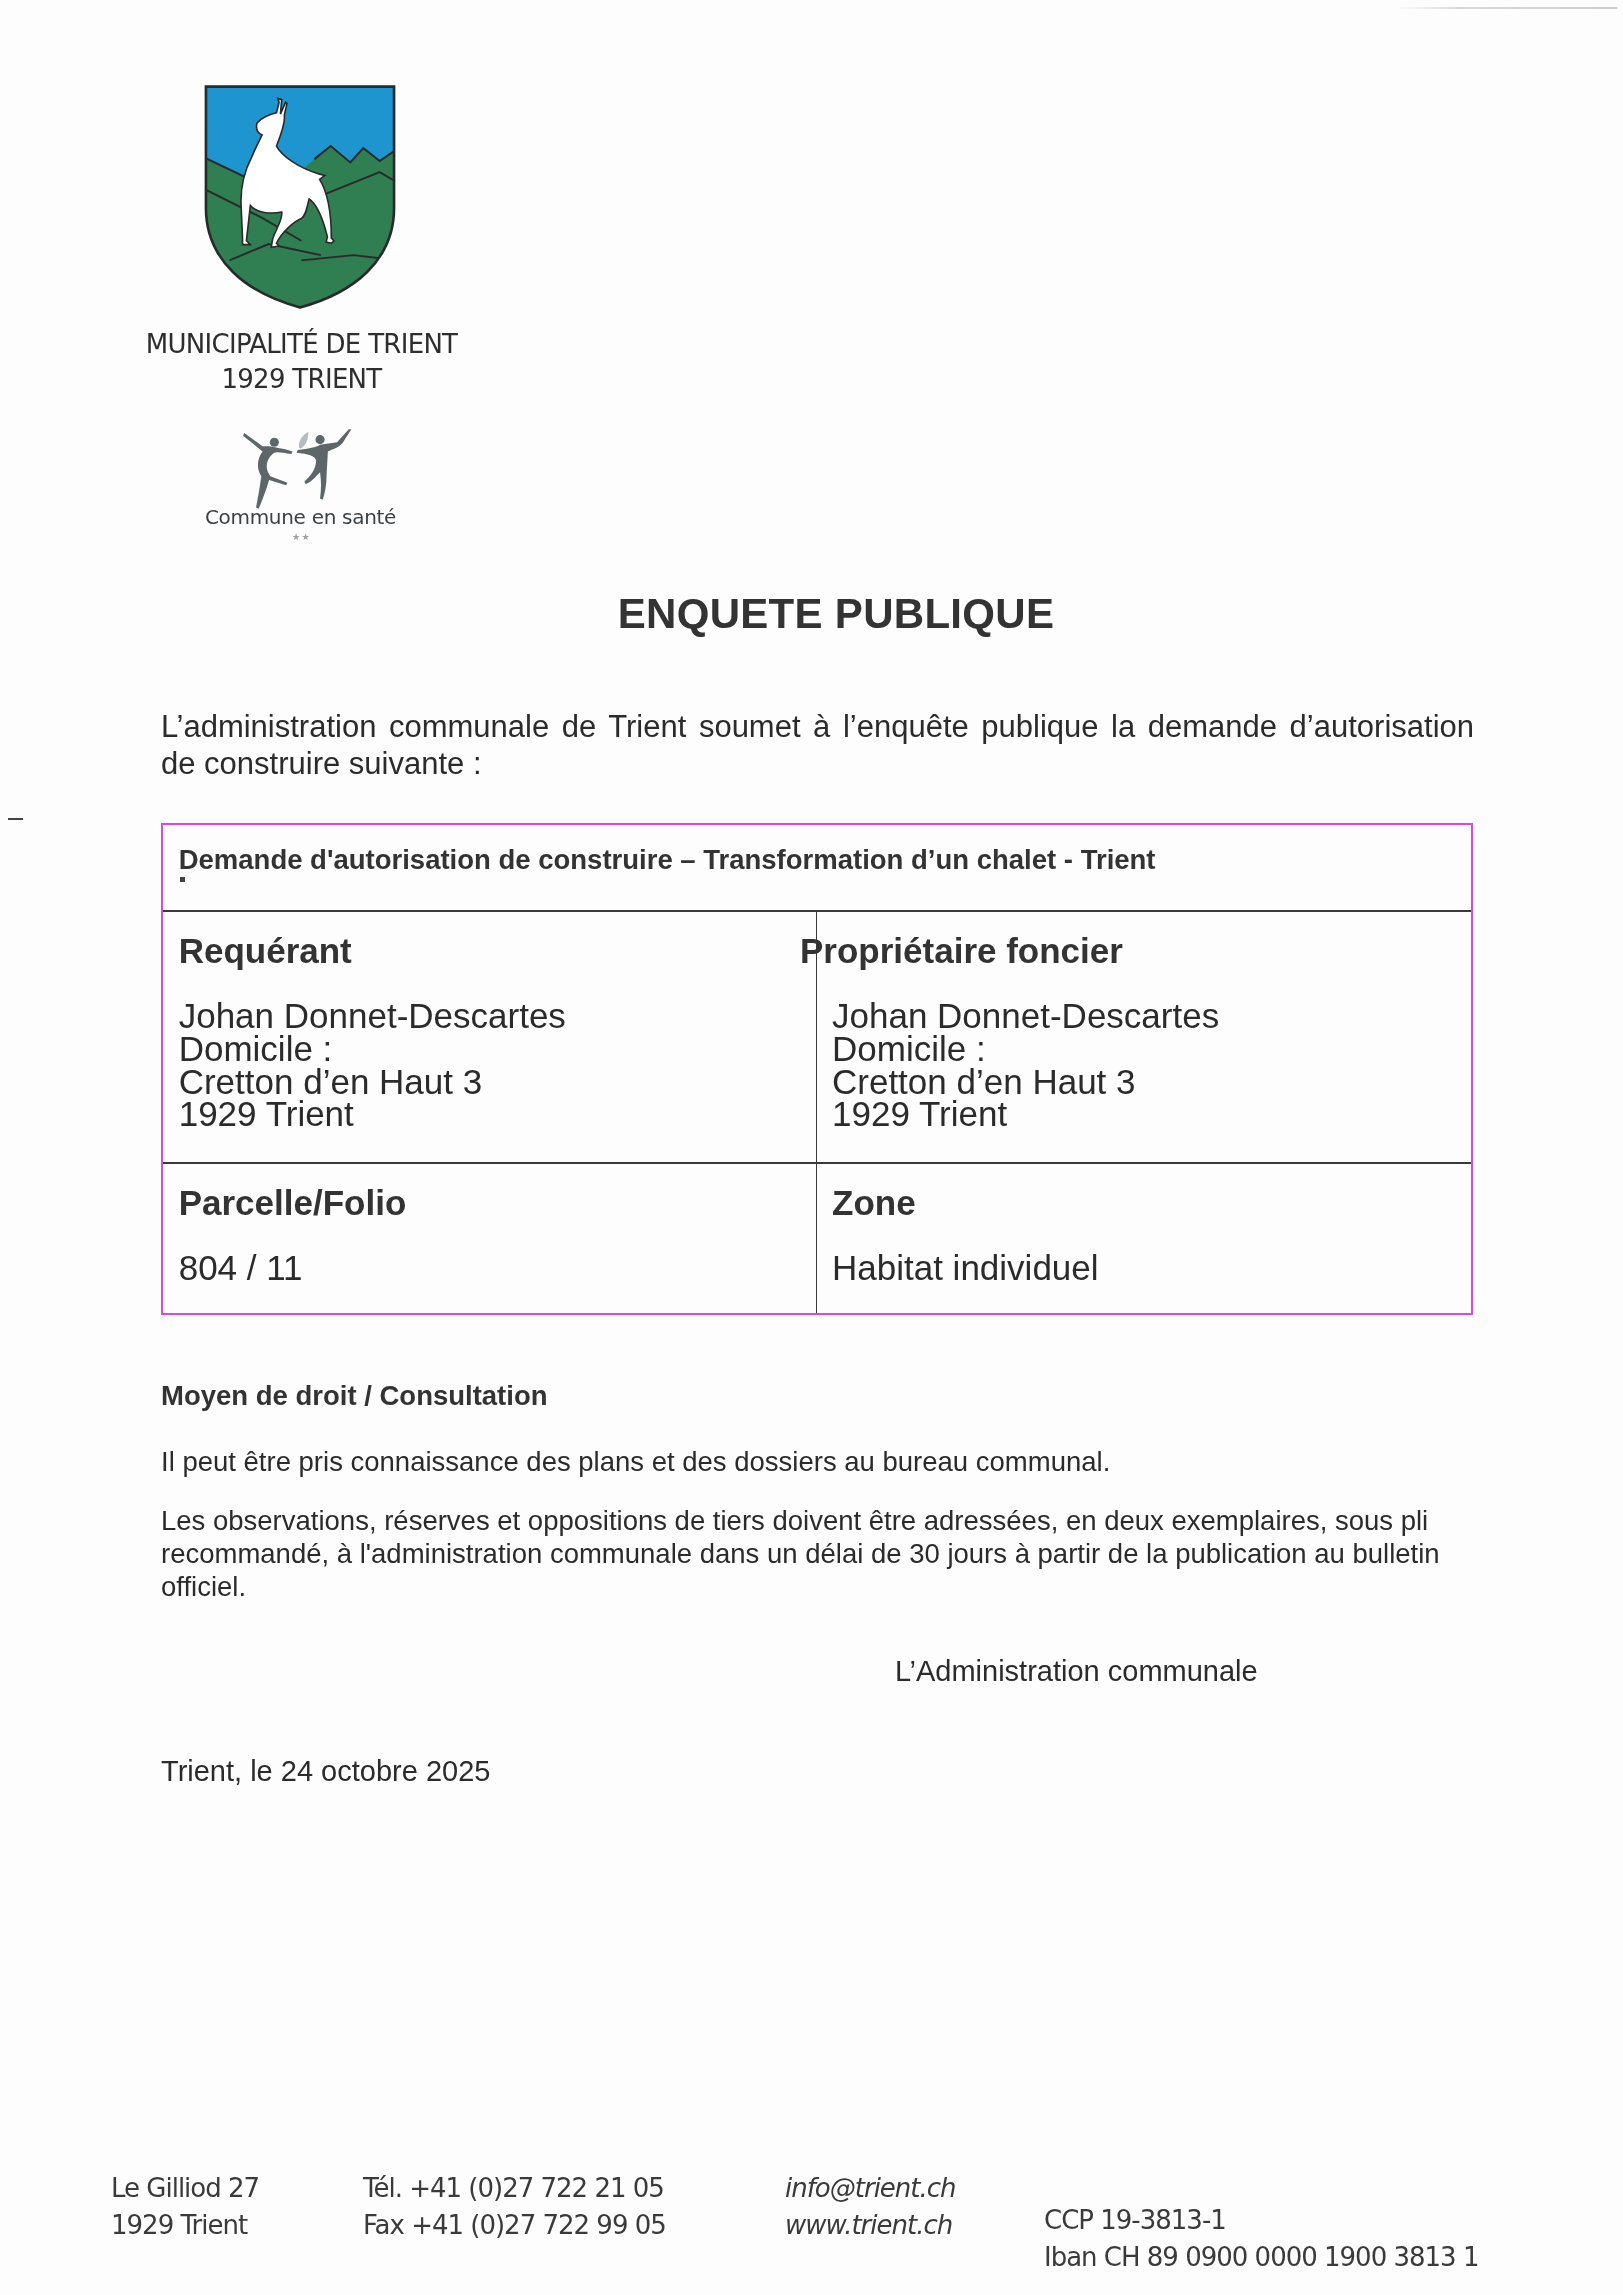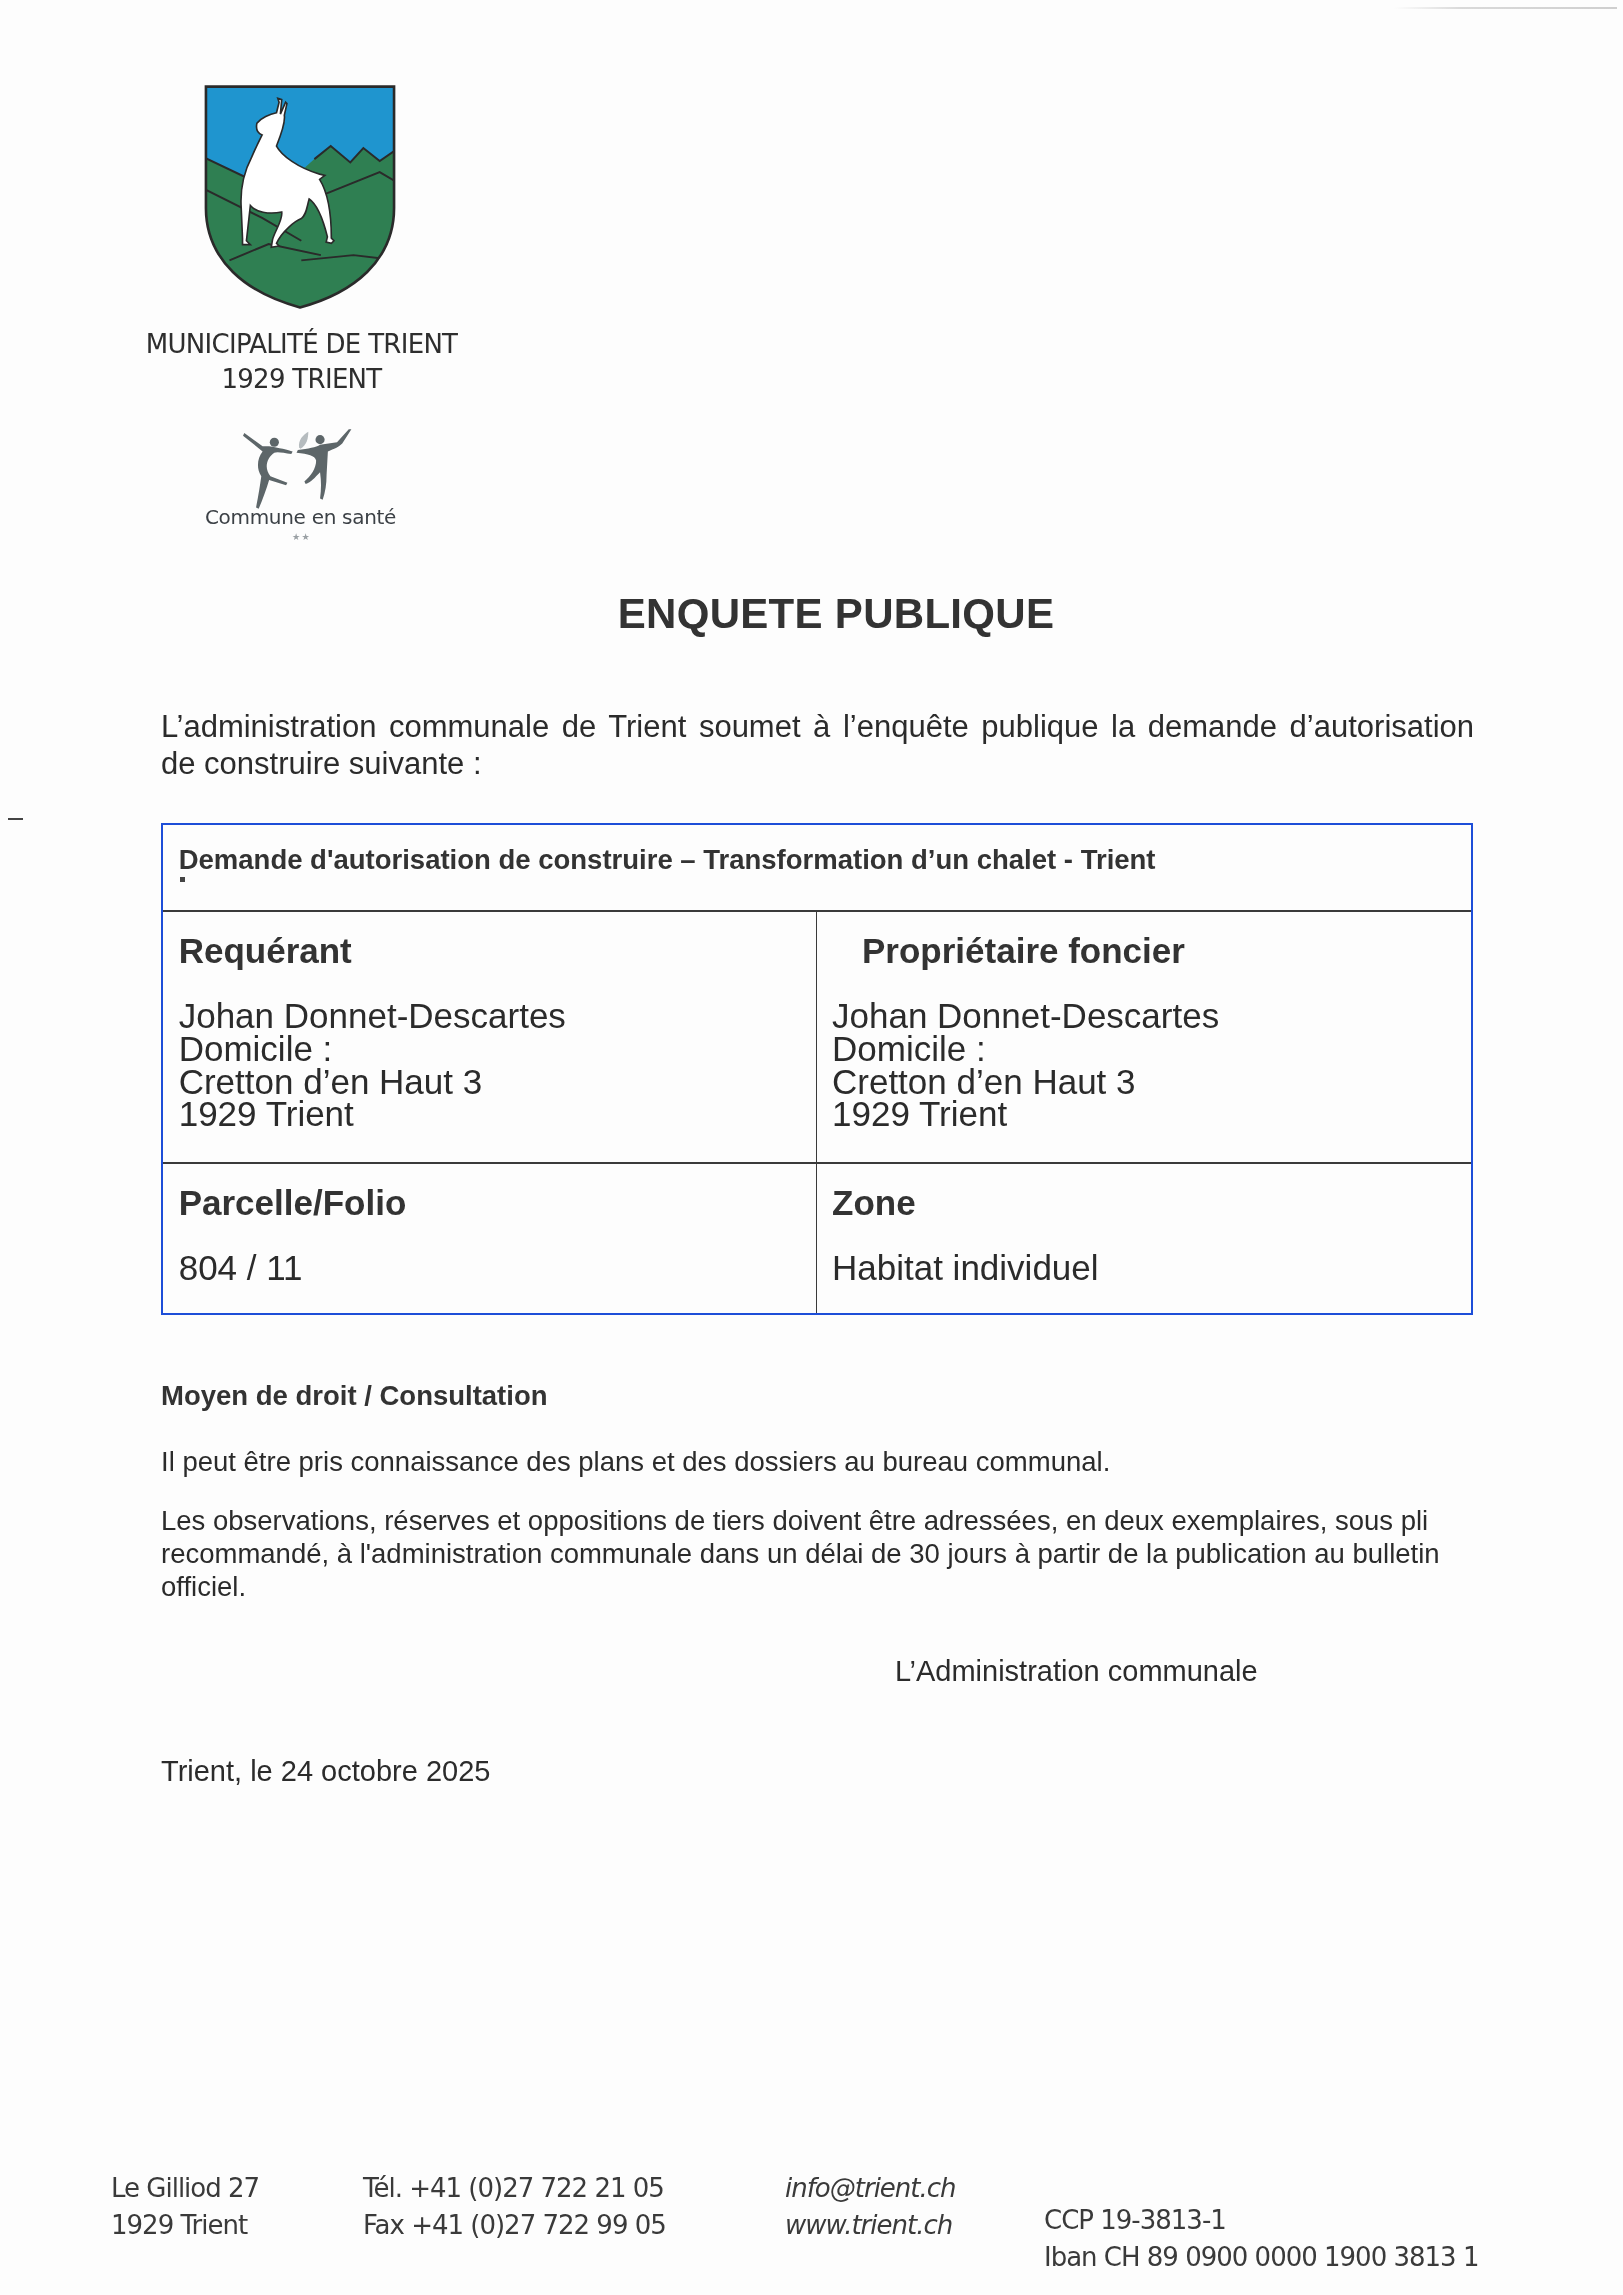--- a/index.html
+++ b/index.html
@@ -36,21 +36,21 @@
     font-size: 42px; font-weight: bold; color: #333; letter-spacing: 0.3px; padding-left: 28px;
   }
 
   
   .intro {
     left: 161px; width: 1313px; top: 708px;
     font-size: 31px; line-height: 37px; text-align: justify; color: #2b2b2b;
   }
 
   
-  .ptable { left: 161px; top: 823px; width: 1312px; height: 492px; border: 2px solid #1d4ed8; box-sizing: border-box; }
+  .ptable { left: 161px; top: 823px; width: 1312px; height: 492px; border: 2px solid #d946ef; box-sizing: border-box; }
   .hline { position: absolute; left: 0; right: 0; height: 2px; background: #3a3a3a; }
   .vline { position: absolute; width: 1.3px; background: #3a3a3a; }
   .cell-text { position: absolute; font-size: 35px; line-height: 33px; color: #2b2b2b; }
   .cell-head { font-weight: bold; color: #333; }
   .title-cell { left: 15.7px; top: 18.3px; font-weight: bold; font-size: 27.5px; color: #333; }
   .title-dot { left: 17px; top: 52px; width: 5.2px; height: 5.2px; background: #444; position: absolute; }
 
   
   .section-head { left: 161px; top: 1380px; font-size: 27.5px; font-weight: bold; color: #333; }
   .para { left: 161px; width: 1316px; font-size: 27.5px; line-height: 33px; color: #2b2b2b; }
@@ -127,21 +127,21 @@
   <div class="hline" style="top:85px;"></div>
   <div class="vline" style="left:653px; top:87px; bottom:0;"></div>
   <div class="hline" style="top:337px;"></div>
 
   <div class="cell-text cell-head" style="left:15.7px; top:109px;">Requérant</div>
   <div class="cell-text" style="left:15.7px; top:174px;">Johan Donnet-Descartes</div>
   <div class="cell-text" style="left:15.7px; top:207px;">Domicile :</div>
   <div class="cell-text" style="left:15.7px; top:240px;">Cretton d’en Haut 3</div>
   <div class="cell-text" style="left:15.7px; top:272px;">1929 Trient</div>
 
-  <div class="cell-text cell-head" style="left:699px; top:109px;">Propriétaire foncier</div>
+  <div class="cell-text cell-head" style="left:637px; top:109px;">Propriétaire foncier</div>
   <div class="cell-text" style="left:669px; top:174px;">Johan Donnet-Descartes</div>
   <div class="cell-text" style="left:669px; top:207px;">Domicile :</div>
   <div class="cell-text" style="left:669px; top:240px;">Cretton d’en Haut 3</div>
   <div class="cell-text" style="left:669px; top:272px;">1929 Trient</div>
 
   <div class="cell-text cell-head" style="left:15.7px; top:361px;">Parcelle/Folio</div>
   <div class="cell-text" style="left:15.7px; top:426px;">804 / 11</div>
   <div class="cell-text cell-head" style="left:669px; top:361px;">Zone</div>
   <div class="cell-text" style="left:669px; top:426px;">Habitat individuel</div>
 </div>

